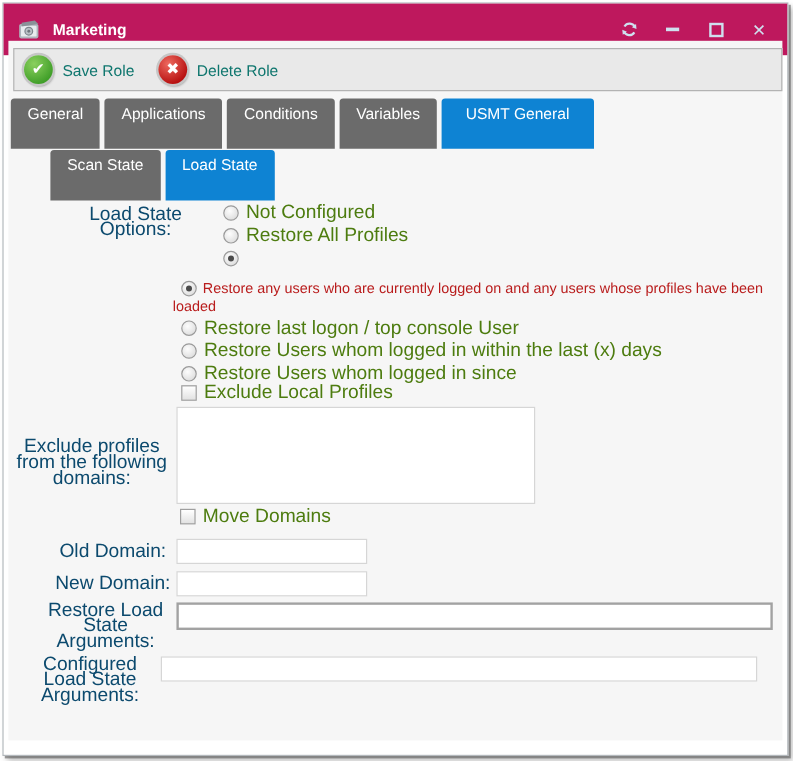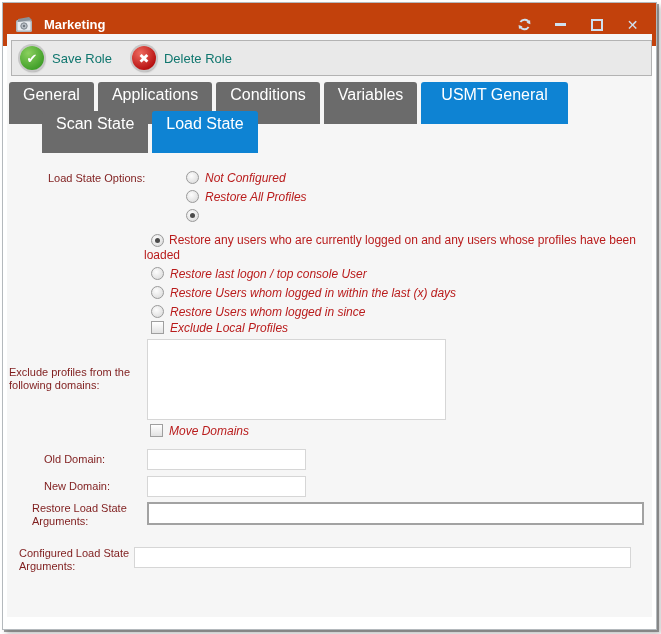--- a/index.html
+++ b/index.html
@@ -9,21 +9,21 @@
     font-family:"Liberation Sans","DejaVu Sans",sans-serif;
   }
   .window {
     position:absolute; left:2px; top:2px; width:653px; height:626px;
     background:#ffffff; border:1px solid #b4b9bd;
     box-shadow:2px 2px 0 rgba(80,80,80,0.55), 4px 4px 5px rgba(0,0,0,0.25);
   }
   
   .titlebar {
     position:absolute; left:0; top:0; right:0; height:43px;
-    background:#c2410c; display:flex; align-items:center;
+    background:#be185d; display:flex; align-items:center;
   }
   .app-icon { margin-left:12px; width:20px; height:18px; display:block; }
   .title { color:#ffffff; font-weight:bold; font-size:13px; margin-left:9px; }
   .win-controls { margin-left:auto; margin-right:16px; display:flex; align-items:center; gap:21px; }
   .wc { width:15px; height:15px; display:flex; align-items:center; justify-content:center;
         color:#cfe0ef; cursor:pointer; }
   .minbar { width:11px; height:3px; background:#cfe0ef; display:block; }
   .maxbox { width:8px; height:8px; border:2px solid #cfe0ef; display:block; }
   .close-x { font-size:14px; font-weight:bold; line-height:14px; }
   
@@ -42,50 +42,50 @@
     display:flex; align-items:center; justify-content:center;
     color:#ffffff; font-size:13px; font-weight:bold;
     box-shadow:0 0 0 2px #c6c6c6, 1px 2px 2px rgba(0,0,0,0.35);
   }
   .icon-circle.green { background:radial-gradient(circle at 35% 30%, #8bd05e, #3f9e28 75%); }
   .icon-circle.red   { background:radial-gradient(circle at 35% 30%, #ee6a5f, #b60f0f 75%); }
   .tool-label { color:#0f766e; font-size:13px; }
   
   .tabs { position:absolute; display:flex; gap:4px; }
   .main-tabs { left:2px; top:48px; }
-  .sub-tabs  { left:2px; top:77px;padding-left:33px; }
+  .sub-tabs  { left:2px; top:91px;padding-left:33px; }
   .tab {
     height:42px; line-height:26px; padding:0 14px;
-    background:#6b6b6b; color:#ffffff; font-size:16px;
+    background:#6b6b6b; color:#ffffff; font-size:13px;
     border-radius:3px 3px 0 0; cursor:pointer; white-space:nowrap;
   }
   .tab.active { background:#0e83d3; }
   .tab.wide { padding:0 20px; }
   
   .flabel {
-    position:absolute; font-size:11px; color:#7f1d1d;
-    text-align:left; line-height:13px;
+    position:absolute; font-size:16px; color:#0c4a6e;
+    text-align:center; line-height:13px;
   }
   .vcenter { line-height:21px; }
   .radio-row, .check-row {
     position:absolute; display:flex; align-items:flex-start; gap:6px; cursor:pointer;
   }
   .radio {
     width:11px; height:11px; border-radius:50%; border:1px solid #9a9a9a; flex:none;
     background:radial-gradient(circle at 40% 35%, #fdfdfd, #d6d6d6); position:relative;
   }
   .radio.on::after {
     content:""; position:absolute; left:3px; top:3px; width:5px; height:5px;
     border-radius:50%; background:#4a4a4a;
   }
   .checkbox {
     width:11px; height:11px; border:1px solid #9f9f9f; flex:none;
     background:linear-gradient(#ffffff,#e2e2e2);
   }
-  .radio-label, .check-label { font-size:12px; color:#b91c1c; line-height:14px;font-style:italic; }
+  .radio-label, .check-label { font-size:16px; color:#4d7c0f; line-height:14px; }
   .wrap-row { position:absolute; cursor:pointer; }
   .wrap-row .radio { position:absolute; left:7px; top:1px; }
   .wrap-label { font-size:12px; color:#b91c1c; line-height:15px; text-indent:25px; margin:0; }
   .txt {
     position:absolute; border:1px solid #d6d6d6; background:#ffffff;
     height:21px; box-sizing:border-box; font-size:12px; padding:0 4px;
     font-family:inherit; color:#222222;
   }
   textarea.txt { resize:none; padding:3px 4px; }
   .txt.strong-border { border:2px solid #a2a2a2; }

